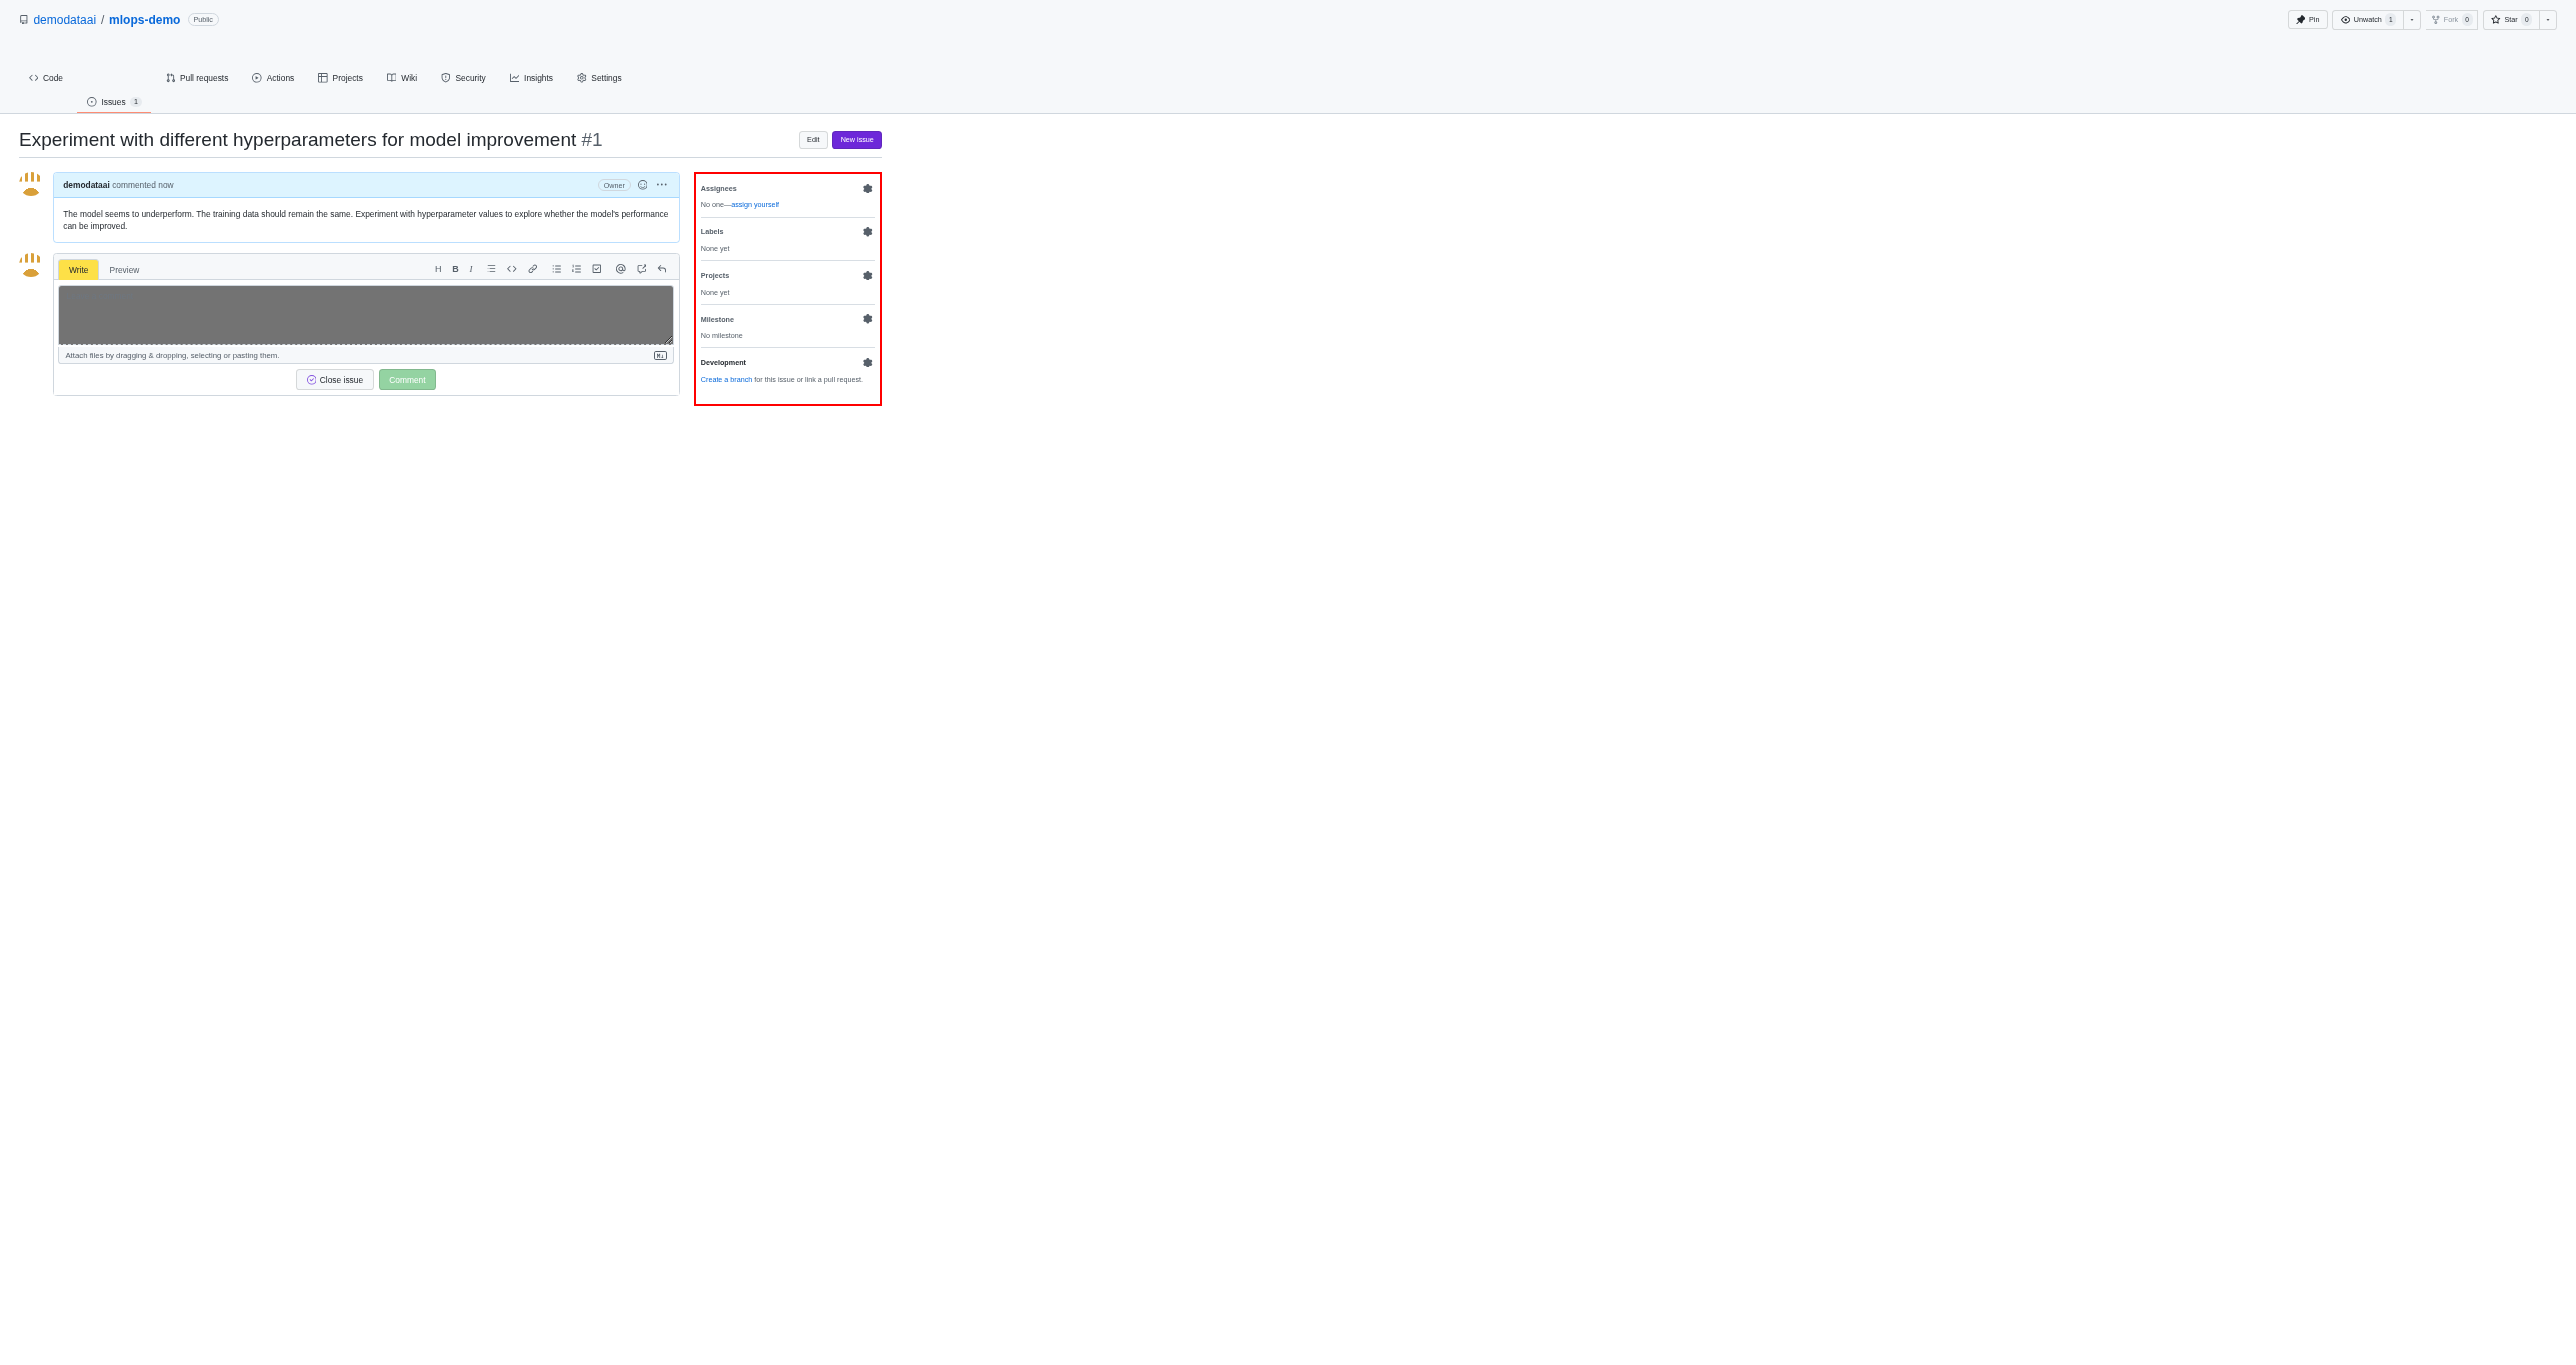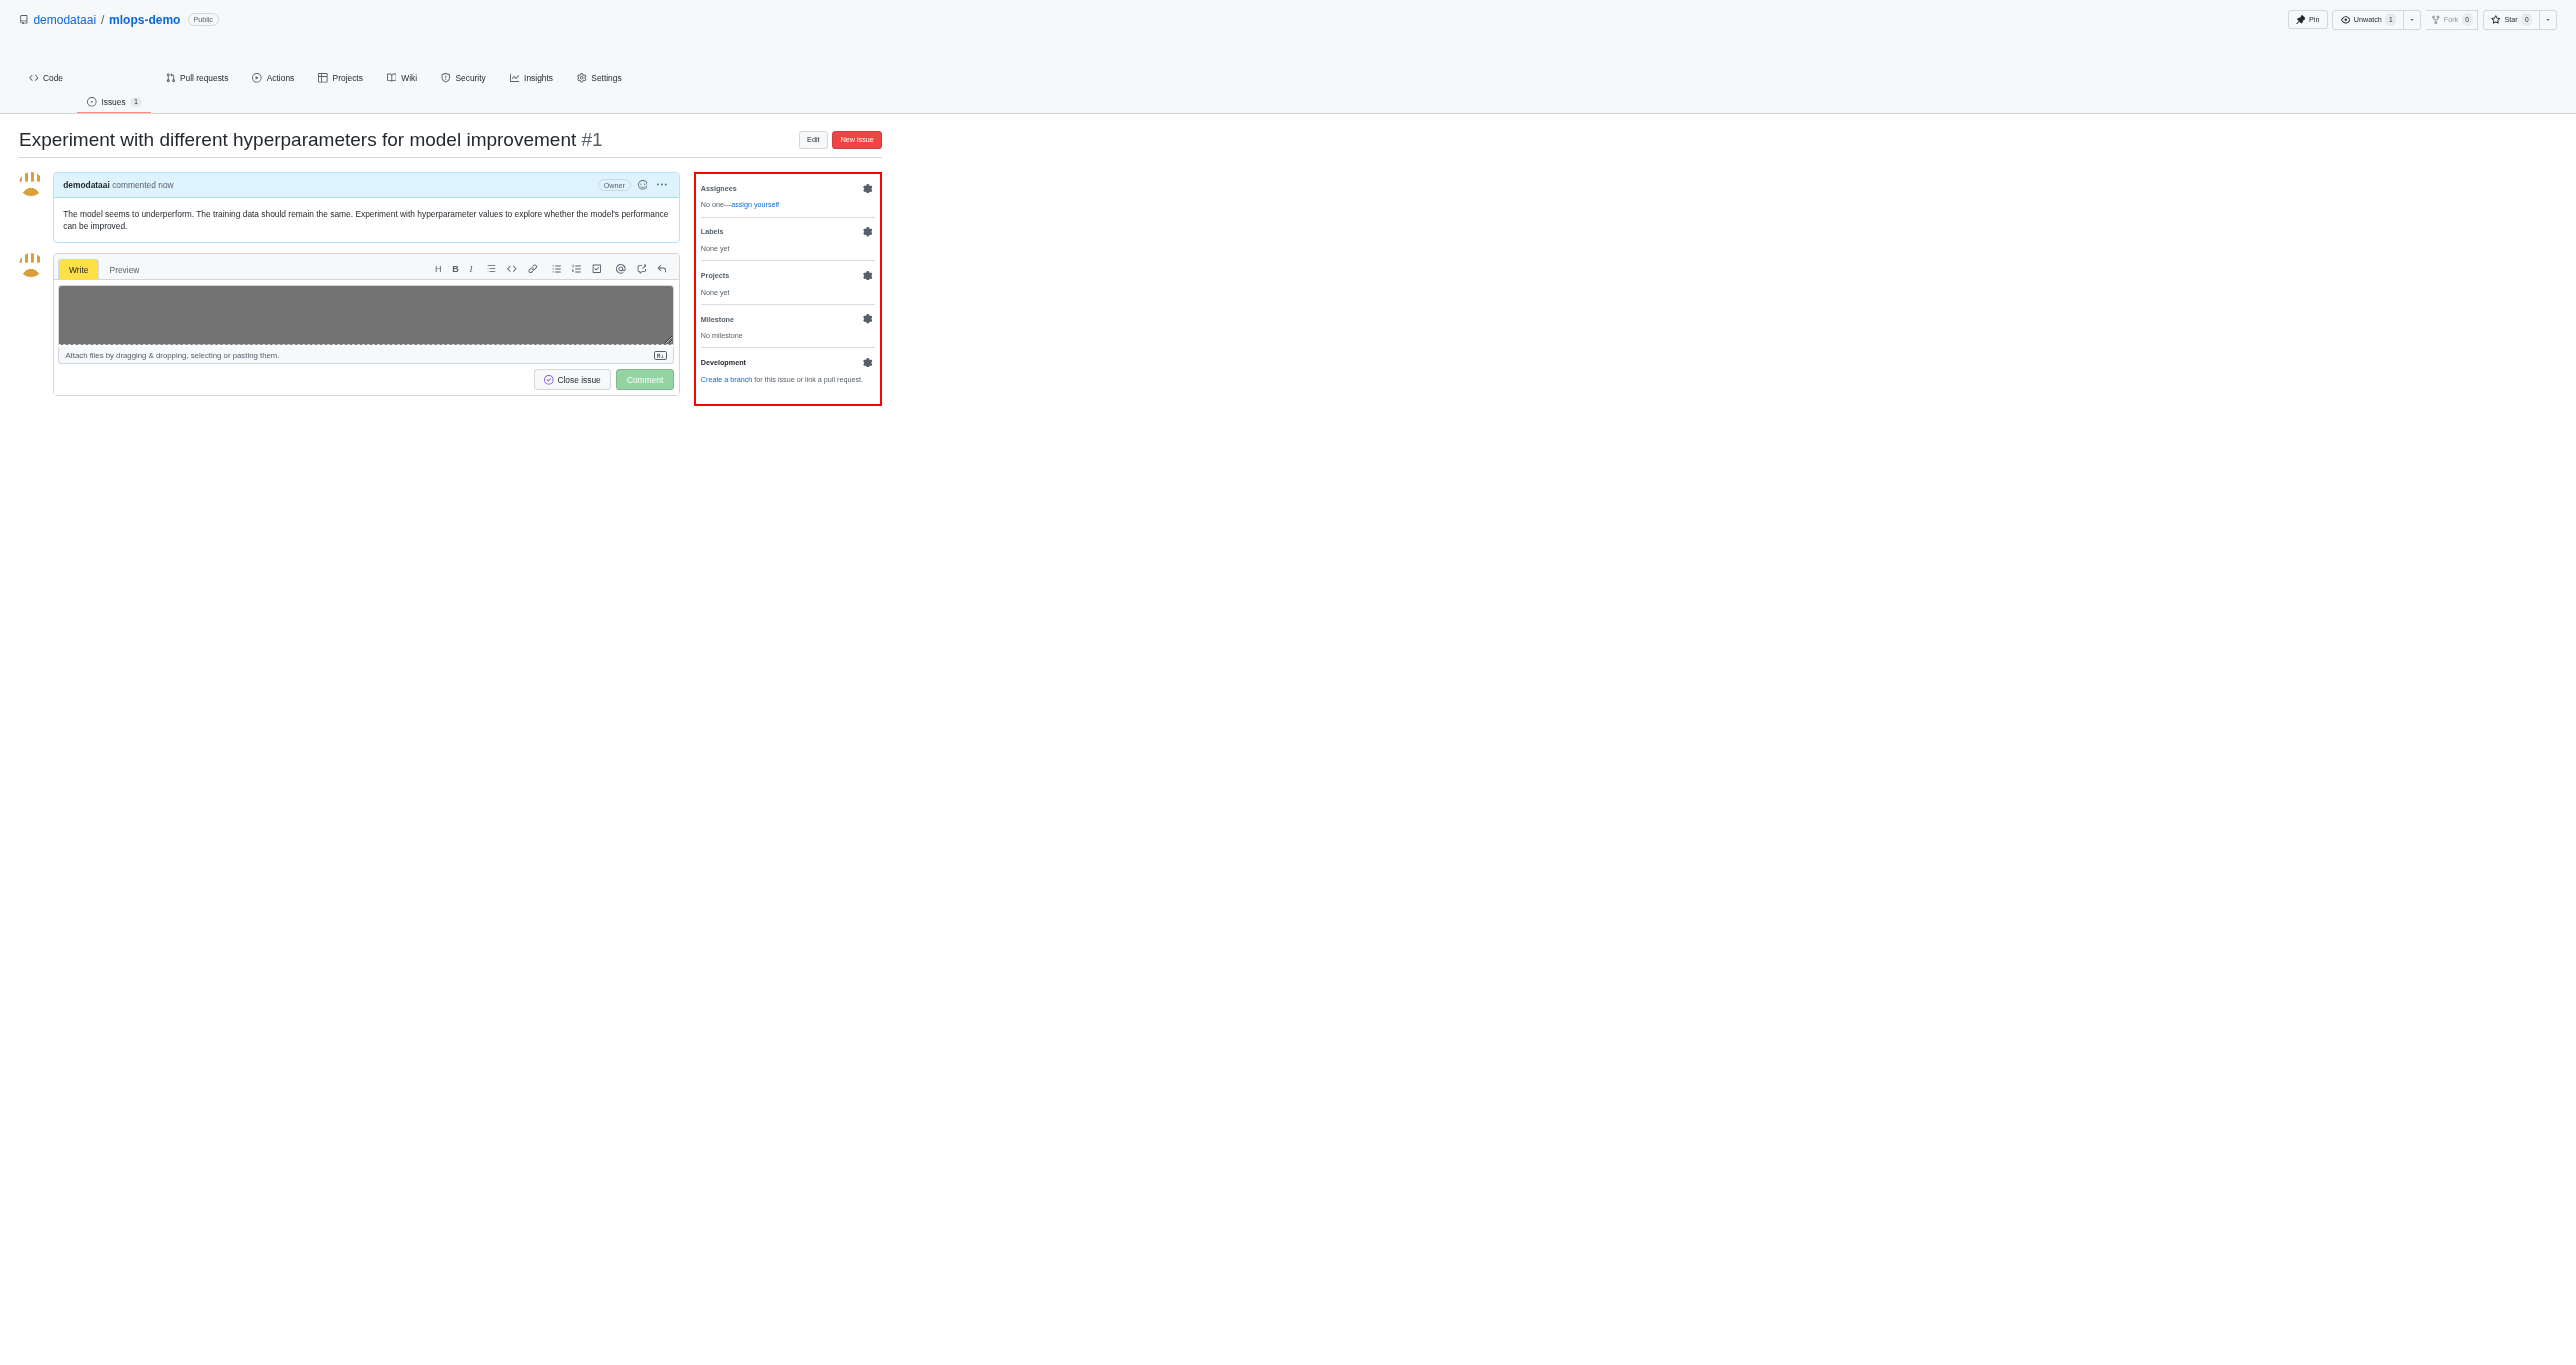--- a/index.html
+++ b/index.html
@@ -86,21 +86,21 @@
     color: #24292f;
   }
   .repo-nav-item svg { fill: #57606a; }
   
   .container { max-width: 901px; padding: 14.4px 19px; }
   .issue-header { display: flex; justify-content: space-between; align-items: flex-start; gap: 20px; }
   .issue-title-wrap { flex: 1; }
   .issue-title { font-size: 19px; font-weight: 400; line-height: 1.25; }
   .issue-title .number { color: #57606a; font-weight: 300; }
   .issue-header-actions { display:flex; gap:4.8px; margin-top:2.4px;}
-  .btn-primary { background:#ef4444; color:#ffffff; border-color:rgba(27,31,36,0.15);}
+  .btn-primary { background:#6d28d9; color:#ffffff; border-color:rgba(27,31,36,0.15);}
   
   .issue-meta { display: flex; align-items: center; gap: 4.8px; margin-top: 4.8px; margin-bottom: 9.6px;}
   .state-badge {
     display: inline-flex; align-items: center; gap:3.6px;
     background: #2da44e; color:#fff; font-weight:500;
     padding: 3.6px 8.4px; border-radius: 2em;
   }
   .state-badge svg { fill:#fff; }
   .issue-meta-text { color: #57606a; }
   .issue-meta-text .author { color: #57606a; font-weight:600;}
@@ -169,21 +169,21 @@
   .attach-hint {
     border:0.6px solid #d0d7de; border-top:none;
     border-bottom-left-radius:3.6px; border-bottom-right-radius:3.6px;
     padding:3.6px 6px; font-size:7.8px; color:#57606a; display:flex; justify-content:space-between; align-items:center;
     background:#f6f8fa;
   }
   .md-badge {
     font-family: monospace; font-size:6px; font-weight:700;
     border:0.6px solid #57606a; border-radius:1.8px; padding:0 1.8px; color:#57606a;
   }
-  .comment-actions { display:flex; justify-content:flex-end; gap:5px; padding:4.8px 0 0 0;}
+  .comment-actions { display:flex; justify-content:center; gap:5px; padding:4.8px 0 0 0;}
   .btn-lg { padding:3.6px 9.6px; font-size:8.4px;}
   .btn-close { color:#24292f;}
   .btn-close svg { fill:#8250df;}
   .btn-comment-disabled { background:#94d3a2; color:#fff; border-color:rgba(27,31,36,0.15); font-weight:500;}
   
   .side-section { padding: 7.2px 0; border-bottom:0.6px solid #d8dee4;}
   .side-section:first-child{padding-top:2.4px;}
   .side-header { display:flex; justify-content:space-between; align-items:center; margin-bottom:4.8px;}
   .side-title { font-size:7.2px; font-weight:600; color:#57606a;}
   .side-body { font-size:7.2px; color:#57606a;}

